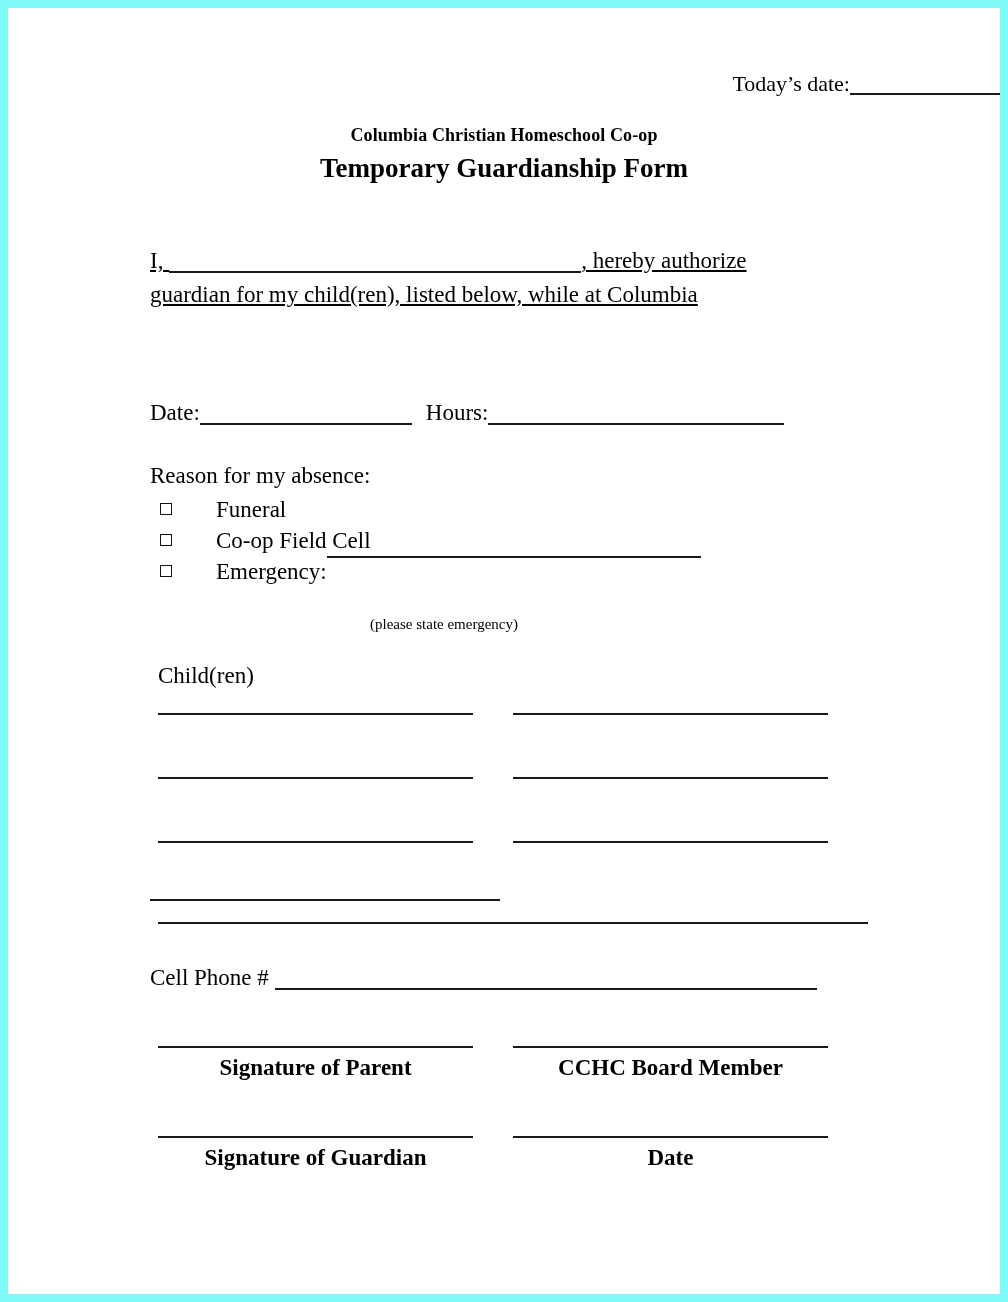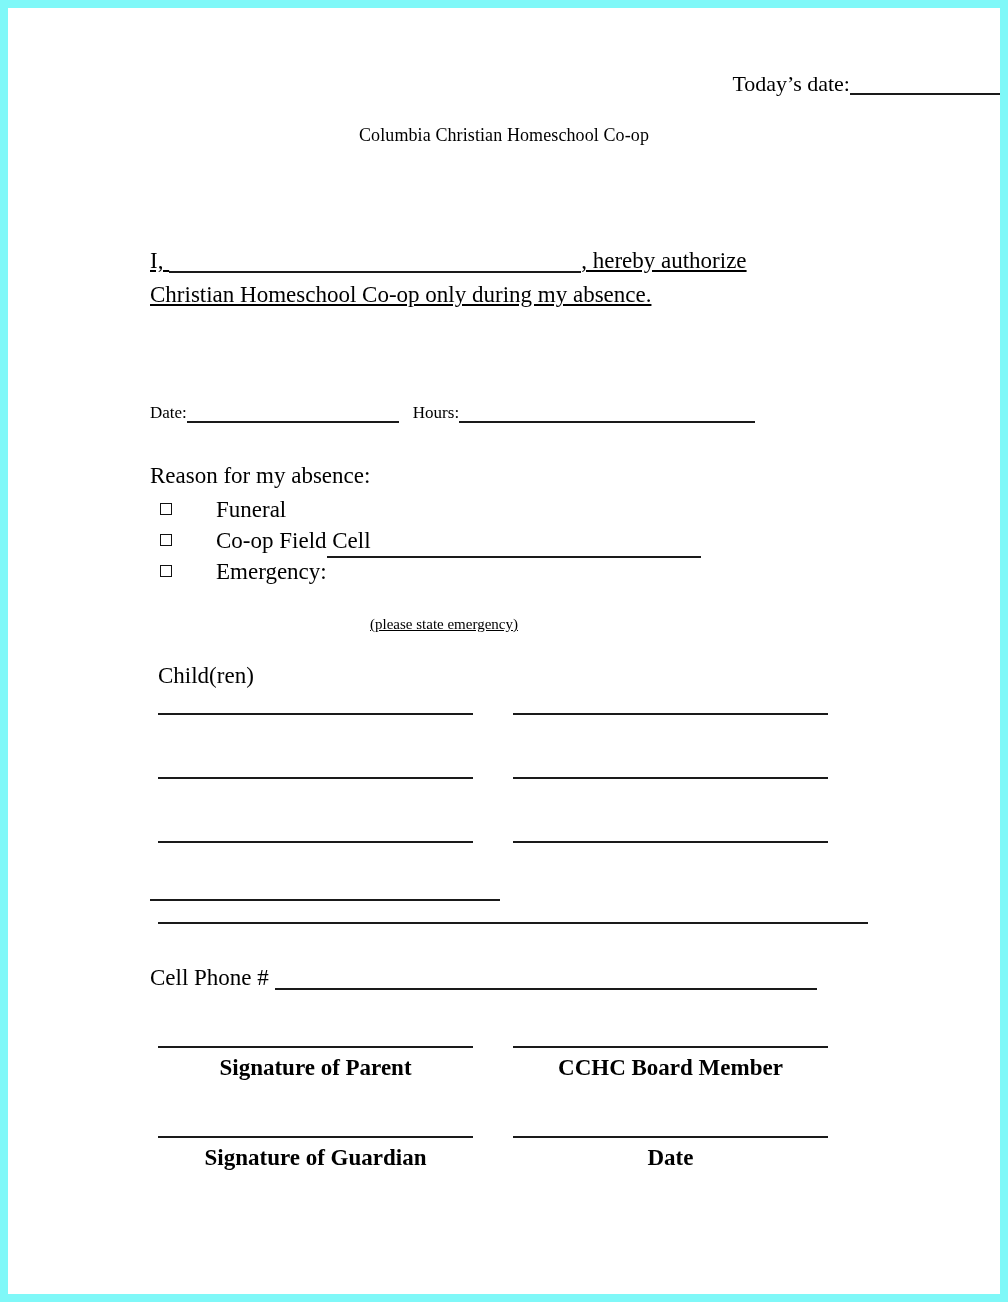--- a/index.html
+++ b/index.html
@@ -56,21 +56,21 @@
   }
 
   
   #title-block {
     top: 115px;
     text-align: center;
     padding-right: 4px;
   }
   #org-name {
     font-size: 18px;
-    font-weight: normal;
+    font-weight: bold;
     letter-spacing: 0.1px;
     line-height: 24px;
   }
   #form-title {
     font-size: 27px;
     font-weight: bold;
     line-height: 34px;
     margin-top: 4px;
   }
 
@@ -101,21 +101,21 @@
   }
   #auth-line2 .tail {
     white-space: pre;
   }
 
   
   #datehours-row {
     top: 390px;
     left: 142px;
     width: 760px;
-    font-size: 17px;
+    font-size: 23px;
     line-height: 30px;
     white-space: nowrap;
   }
   #datehours-row .lbl { white-space: pre; }
   #date-fill {
     display: inline-block;
     width: 212px;
     border-bottom: 2px solid #1a1a1a;
     vertical-align: -5px;
   }
@@ -168,21 +168,20 @@
   #emergency-caption {
     position: absolute;
     top: 606px;
     left: 0;
     width: 992px;
     text-align: center;
     font-size: 15px;
     padding-right: 120px;
     box-sizing: border-box;
     line-height: 20px;
-    text-decoration: underline;
   }
 
   
   #children-heading {
     top: 652px;
     left: 150px;
     font-size: 23px;
     line-height: 32px;
   }
   .pair-row {
@@ -288,25 +287,26 @@
 
 <div class="page">
   <div class="sheet">
 
     <div class="row" id="todays-date-row">
       <span class="lbl">Today’s date:</span><span class="fill"></span>
     </div>
 
     <div class="row" id="title-block">
       <div id="org-name">Columbia Christian Homeschool Co-op</div>
+      <div id="form-title">Temporary Guardianship Form</div>
     </div>
 
     <div class="row" id="auth-block">
       <div class="ln" id="auth-line1"><span>I, </span><span class="fill"></span><span>, hereby authorize</span></div>
-      <div class="ln" id="auth-line4">Christian Homeschool Co-op only during my absence.</div>
+      <div class="ln" id="auth-line3">guardian for my child(ren), listed below, while at Columbia</div>
     </div>
 
     <div class="row" id="datehours-row">
       <span class="lbl">Date:</span><span id="date-fill"></span><span id="hours-gap"></span><span class="lbl">Hours:</span><span id="hours-fill"></span>
     </div>
 
     <div class="row" id="reason-block">
       <div id="reason-heading">Reason for my absence:</div>
 
 

